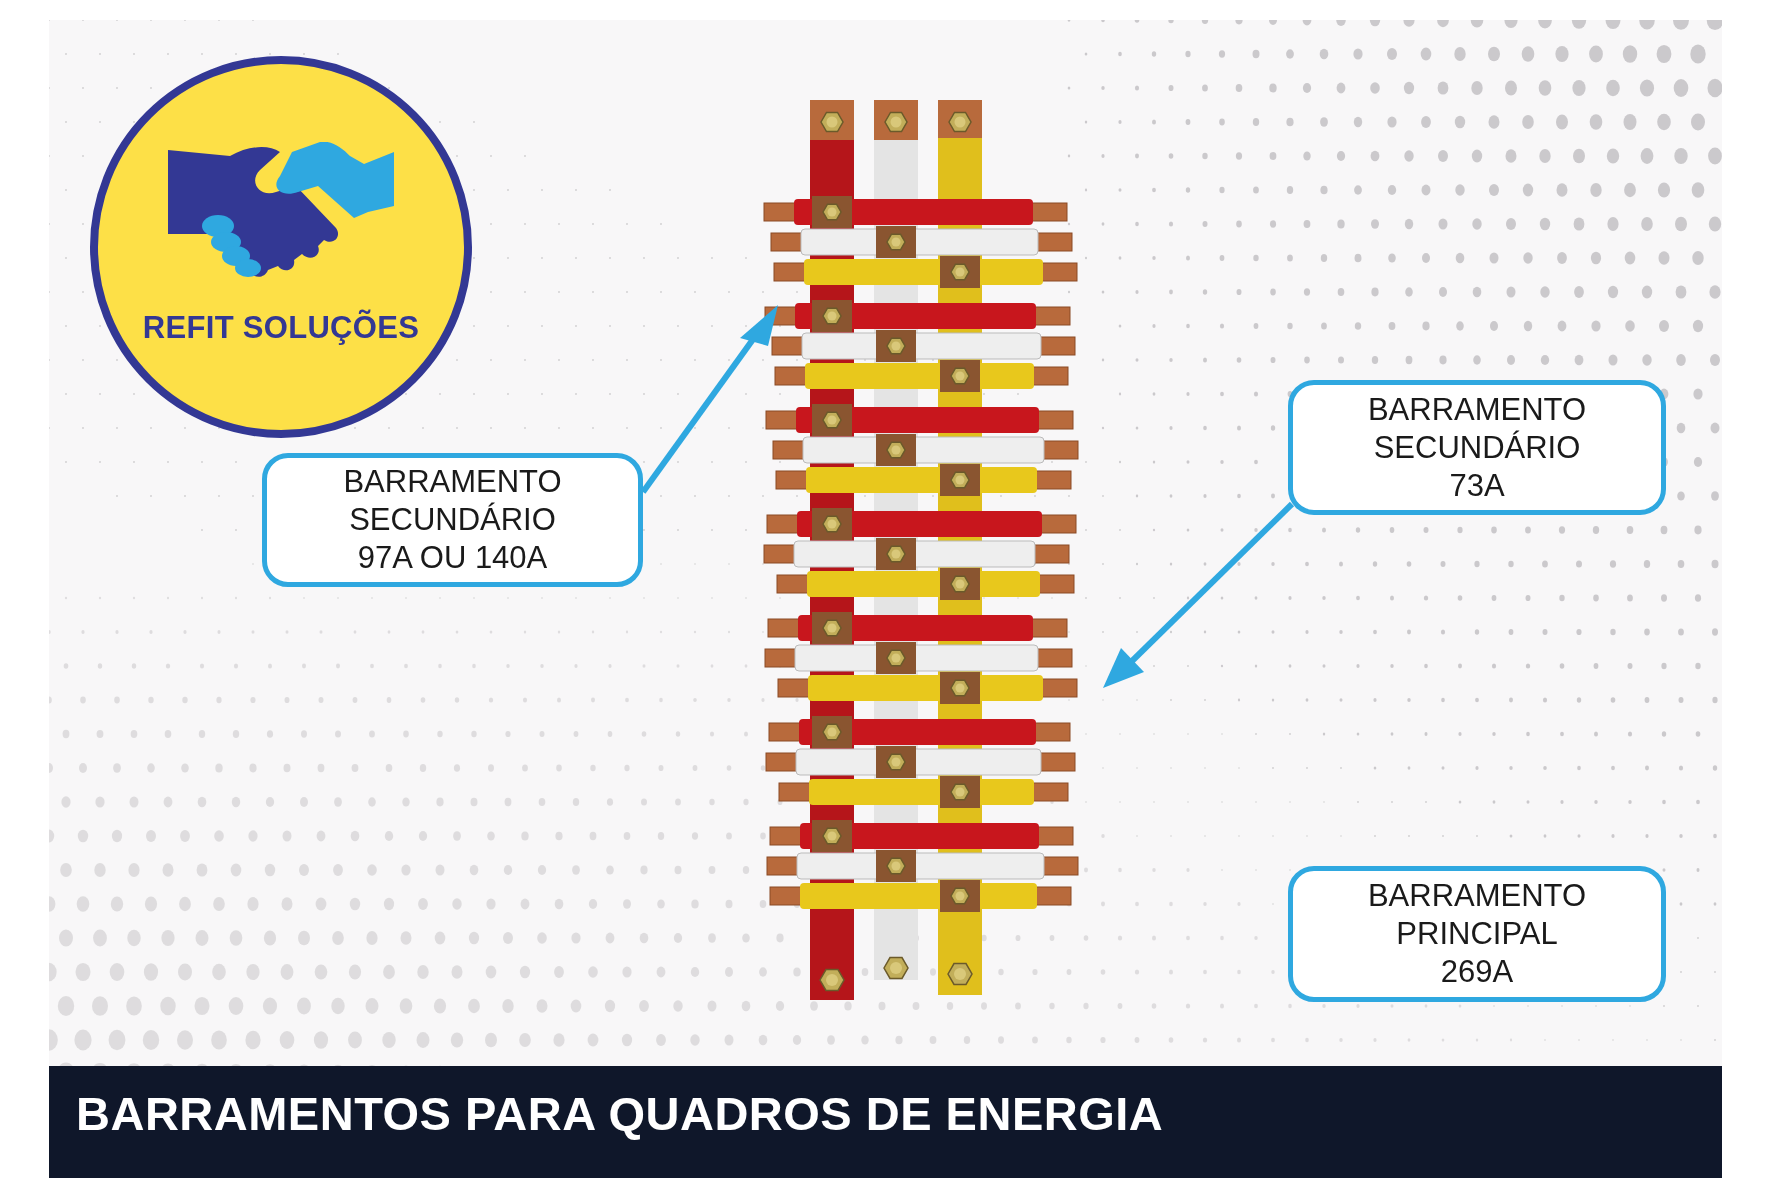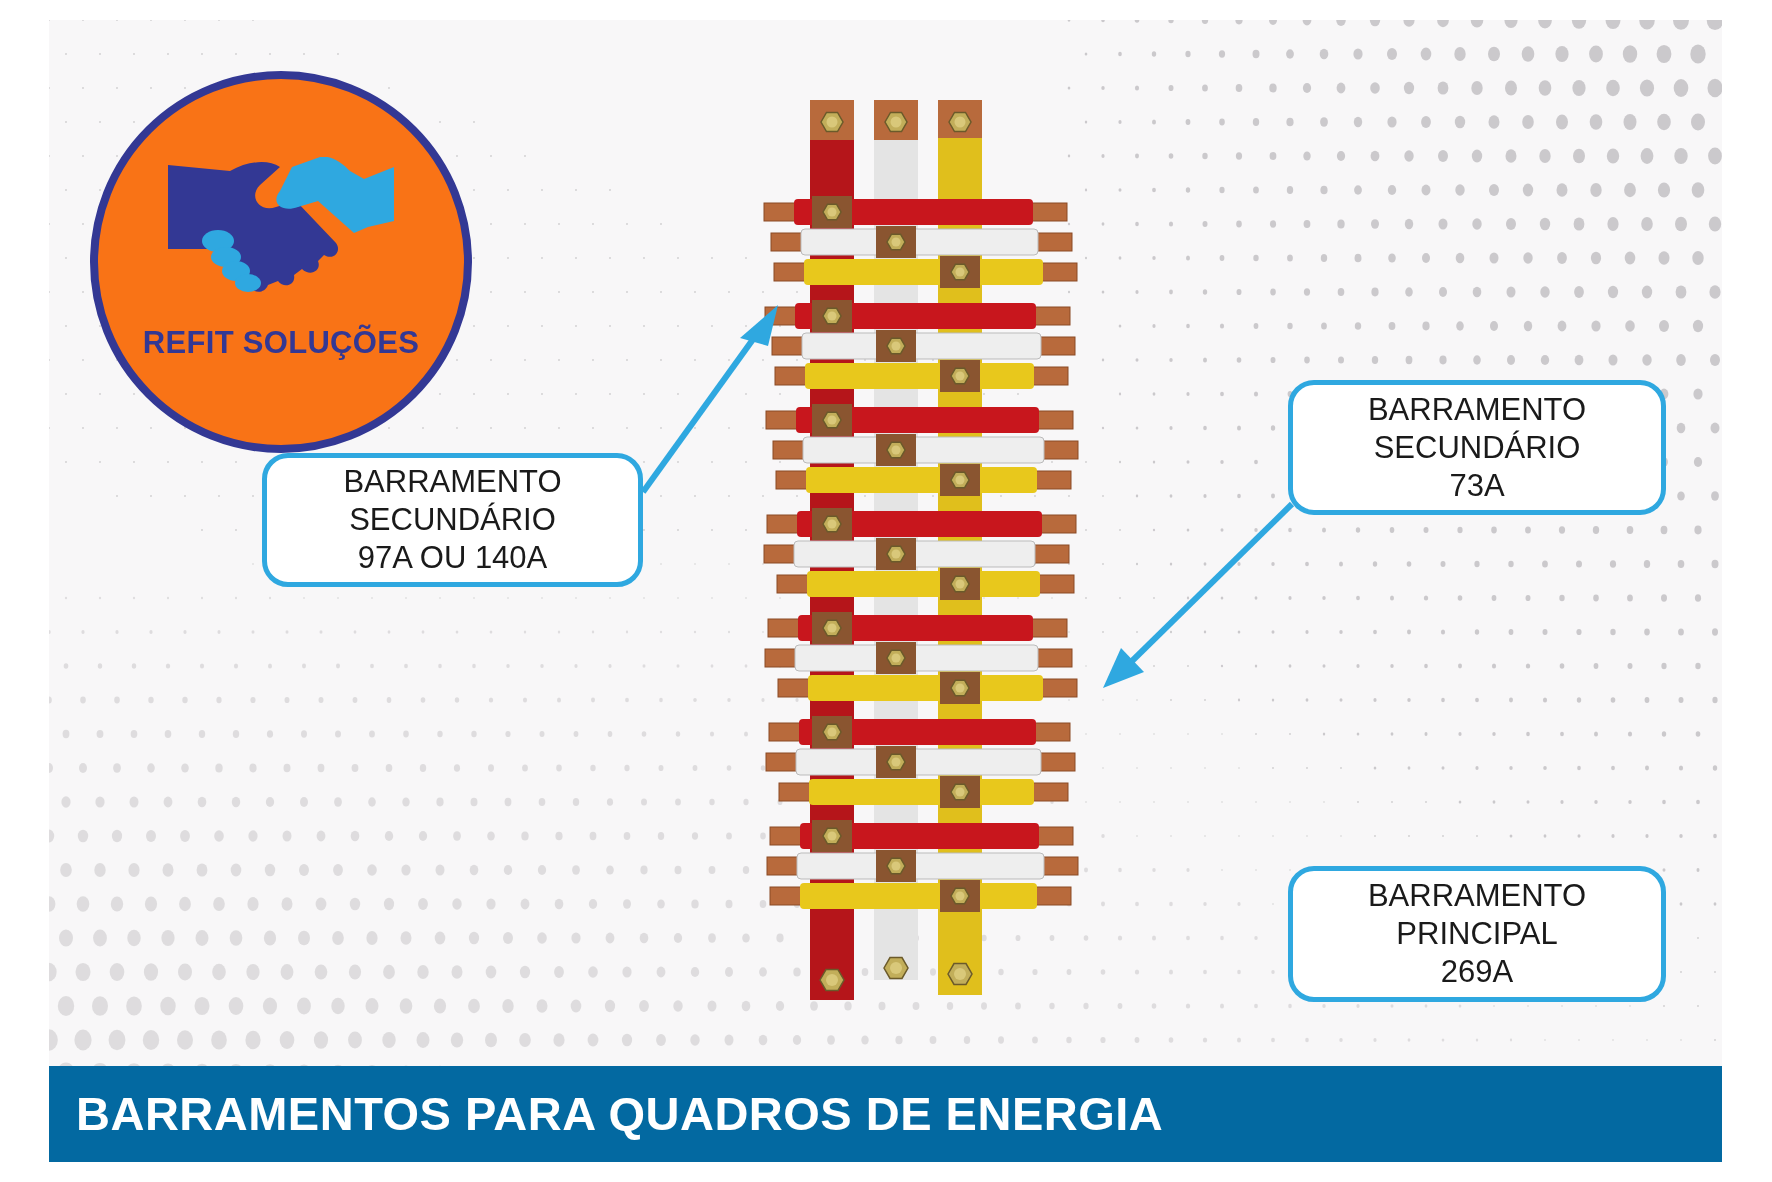--- a/index.html
+++ b/index.html
@@ -1,26 +1,26 @@
 <!DOCTYPE html>
 <html><head>
   <meta charset="utf-8">
   <style>
     html, body { margin: 0; padding: 0; background: #ffffff; }
     body { width: 1772px; height: 1182px; position: relative; overflow: hidden; font-family: "Liberation Sans", sans-serif; }
     .panel { position: absolute; left: 49px; top: 20px; width: 1673px; height: 1142px; background: #f8f7f8; overflow: hidden; }
     .halftone { position: absolute; left: 0; top: 0; }
-    .logo { position: absolute; left: 90px; top: 71px; width: 382px; height: 382px; border-radius: 50%; border: 8px solid #333894; background: #f97316; box-sizing: border-box; }
+    .logo { position: absolute; left: 90px; top: 56px; width: 382px; height: 382px; border-radius: 50%; border: 8px solid #333894; background: #fde047; box-sizing: border-box; }
     .logo svg { position: absolute; left: 70px; top: 78px; }
     .logo-text { position: absolute; left: 0; right: 0; top: 246px; text-align: center; font-weight: bold; font-size: 31px; color: #333894; letter-spacing: 0.3px; }
     .callout { position: absolute; background: #ffffff; border: 5px solid #2fa8e0; border-radius: 26px; box-sizing: border-box; display: flex; flex-direction: column; justify-content: center; align-items: center; color: #1a1a1a; font-size: 31px; line-height: 38px; text-align: center; }
     .callout span { display: block; }
     .arrows { position: absolute; left: 0; top: 0; pointer-events: none; }
     .busbar { position: absolute; left: 760px; top: 100px; }
-    .banner { position: absolute; left: 49px; top: 1066px; width: 1673px; height: 96px; background: #0369a1; color: #ffffff; }
+    .banner { position: absolute; left: 49px; top: 1066px; width: 1673px; height: 112px; background: #0f172a; color: #ffffff; }
     .banner-title { position: absolute; left: 27px; top: 20px; font-size: 47px; font-weight: bold; letter-spacing: 0.5px; }
     .banner-contact { position: absolute; right: 20px; top: 8px; text-align: right; font-weight: bold; }
     .banner-phone { font-size: 34px; line-height: 40px; }
     .banner-site { font-size: 36px; line-height: 42px; }
   </style>
 </head>
 <body>
 
 <div class="panel">
   <svg class="halftone" width="1673" height="1142" id="halftone">

